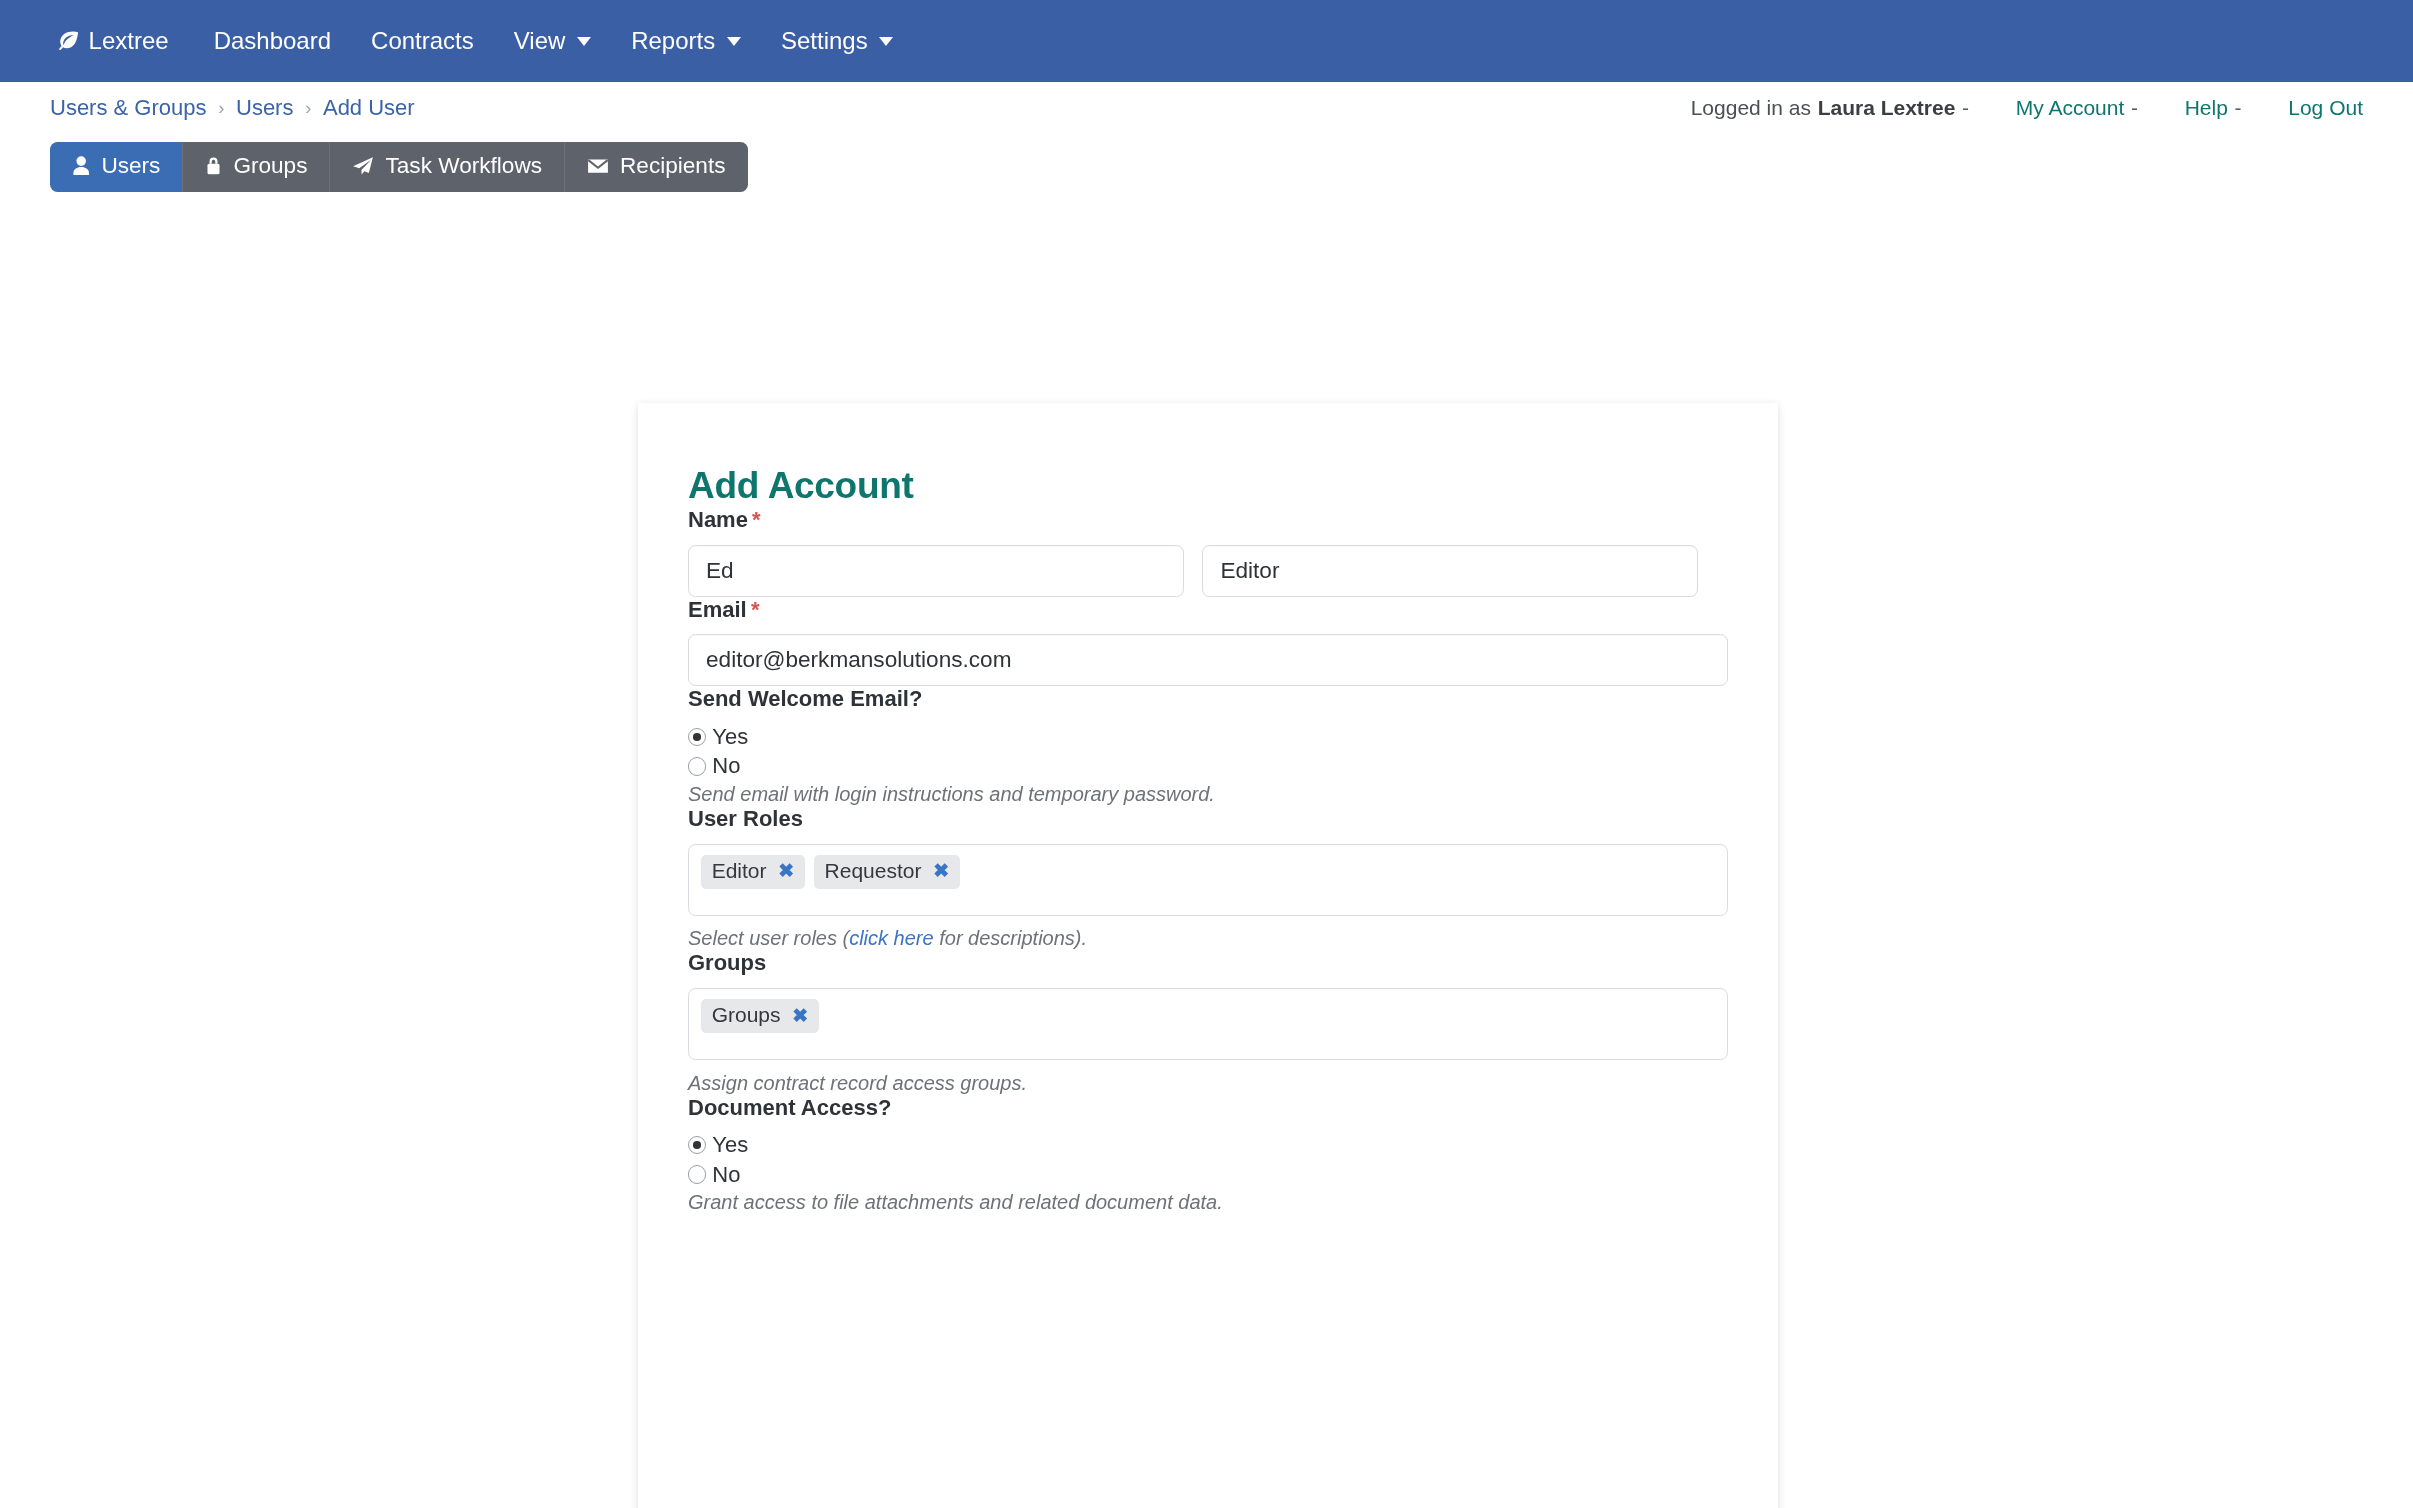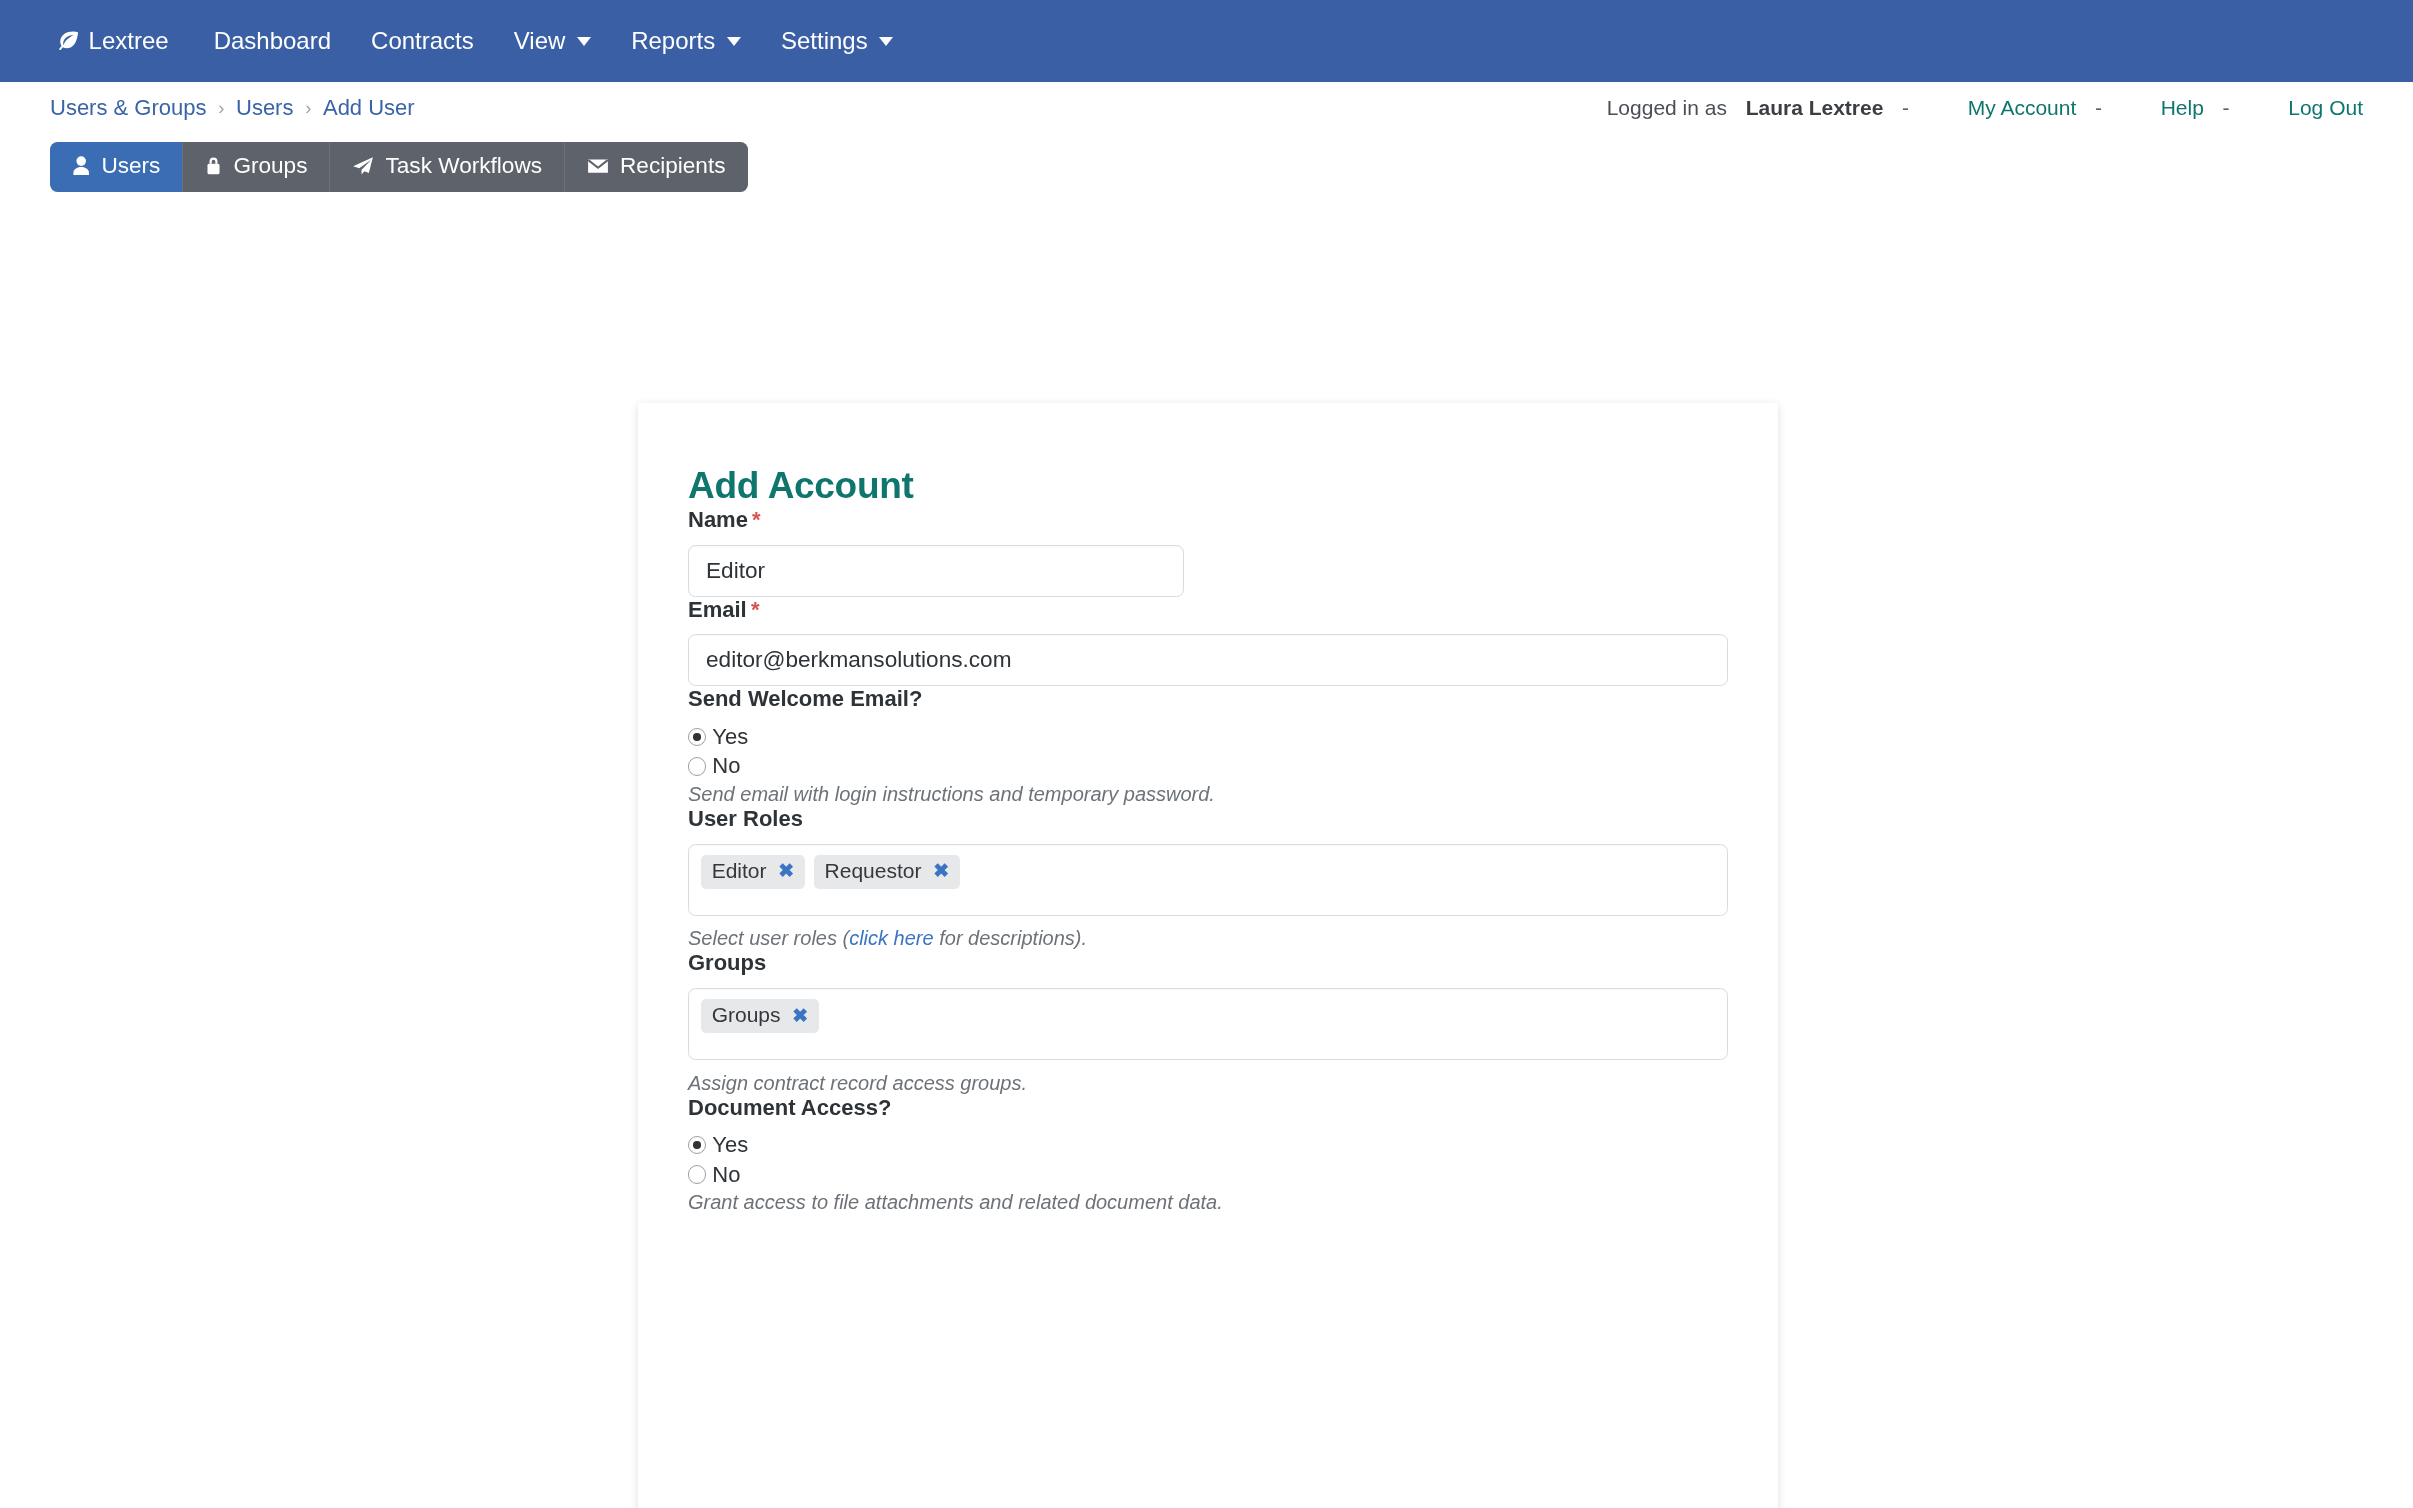--- a/index.html
+++ b/index.html
@@ -47,21 +47,21 @@
   .bcrow {
     display: flex;
     align-items: center;
     justify-content: space-between;
     padding: 0 50px;
     height: 52px;
   }
   .breadcrumb { display: flex; align-items: center; gap: 11.7px; font-size: 22px; }
   .breadcrumb a { color: #3a63a8; text-decoration: none; cursor: pointer; }
   .bc-sep { color: #9aa3ae; font-size: 18.4px; }
-  .loginbar { font-size: 21px; color: #4a4f55; display: flex; align-items: center; gap: 12px; }
+  .loginbar { font-size: 21px; color: #4a4f55; display: flex; align-items: center; gap: 0; }
   .loginbar .uname { font-weight: bold; color: #3b3f44; margin-left: 6.7px; }
   .loginbar .dash { color: #5b6067; margin: 0 6.7px; }
   .loginbar a { color: #0f766e; text-decoration: none; cursor: pointer; margin-left: 40px; }
 
   
   .tabstrip {
     margin: 8.4px 0 0 50px;
     display: inline-flex;
     border-radius: 7.5px;
     overflow: hidden;
@@ -309,20 +309,21 @@
 <div class="stage">
 <div class="card">
 
   <h1 class="card-title">Add Account</h1>
 
   <div class="field">
     <span class="flabel">
       <span>Name</span><span class="req">*</span>
     </span>
     <div class="inputs-row">
+      <div class="inp half">Ed</div>
       <div class="inp half">Editor</div>
     </div>
   </div>
 
   <div class="field">
     <span class="flabel">
       <span>Email</span><span class="req">*</span>
     </span>
     <div class="inp">editor@berkmansolutions.com</div>
   </div>

